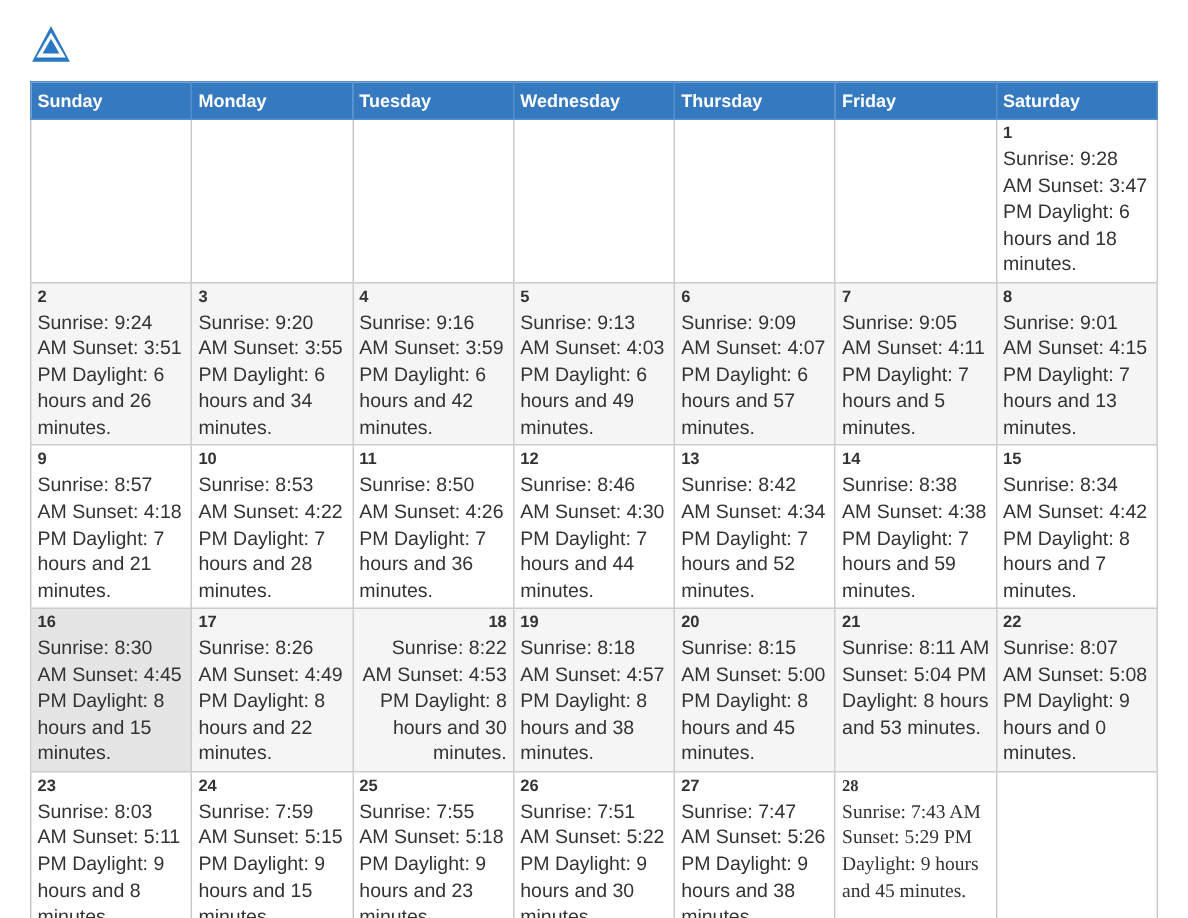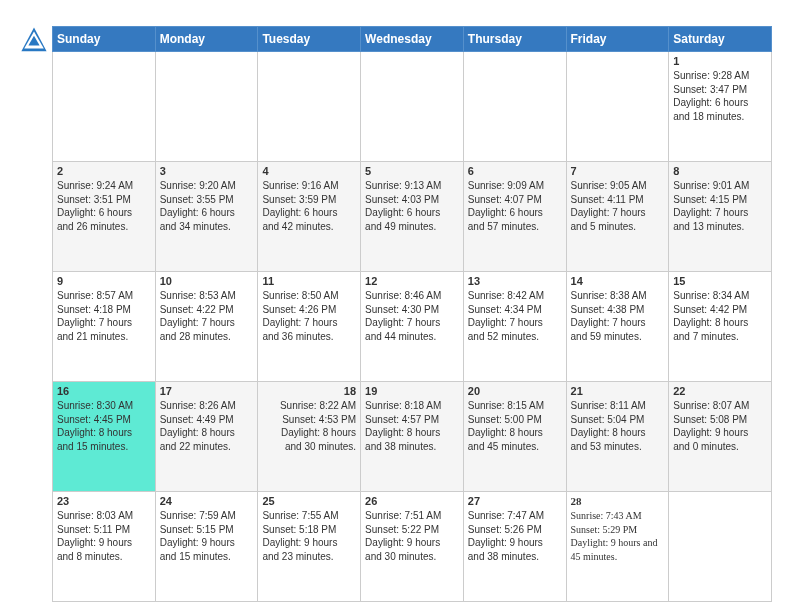--- a/index.html
+++ b/index.html
@@ -6,23 +6,23 @@
     body {
       font-family: Arial, sans-serif;
       background: #fff;
       width: 792px;
       height: 612px;
       overflow: hidden;
     }
     .page {
       width: 792px;
       height: 612px;
-      padding: 26px 20px 10px 20px;
+      padding: 16px 20px 10px 20px;
       display: flex;
-      flex-direction: row;
+      flex-direction: column;
     }
     .header {
       display: flex;
       justify-content: space-between;
       align-items: flex-start;
       margin-bottom: 10px;
     }
     .logo {
       display: flex;
       align-items: center;
@@ -83,21 +83,21 @@
       color: #333;
       height: 82px;
     }
     .day-num {
       font-size: 11px;
       font-weight: bold;
       display: block;
       margin-bottom: 2px;
     }
     .day-info {
-      font-size: 10px;
+      font-size: 13px;
       line-height: 1.35;
       color: #333;
     }
     .empty {
       background: #f9f9f9;
     }
     tr:nth-child(even) td {
       background: #f5f5f5;
     }
     tr:nth-child(odd) td {
@@ -238,21 +238,21 @@
 Daylight: 7 hours and 59 minutes.</div>
           </td>
           <td style="background: rgb(255, 255, 255); margin-top: 32px;">
             <span class="day-num">15</span>
             <div class="day-info">Sunrise: 8:34 AM
 Sunset: 4:42 PM
 Daylight: 8 hours and 7 minutes.</div>
           </td>
         </tr>
         <tr>
-          <td style="background: #5eead4;">
+          <td style="background: #e5e5e5;">
             <span class="day-num">16</span>
             <div class="day-info">Sunrise: 8:30 AM
 Sunset: 4:45 PM
 Daylight: 8 hours and 15 minutes.</div>
           </td>
           <td style="background: rgb(245, 245, 245);">
             <span class="day-num">17</span>
             <div class="day-info">Sunrise: 8:26 AM
 Sunset: 4:49 PM
 Daylight: 8 hours and 22 minutes.</div>

